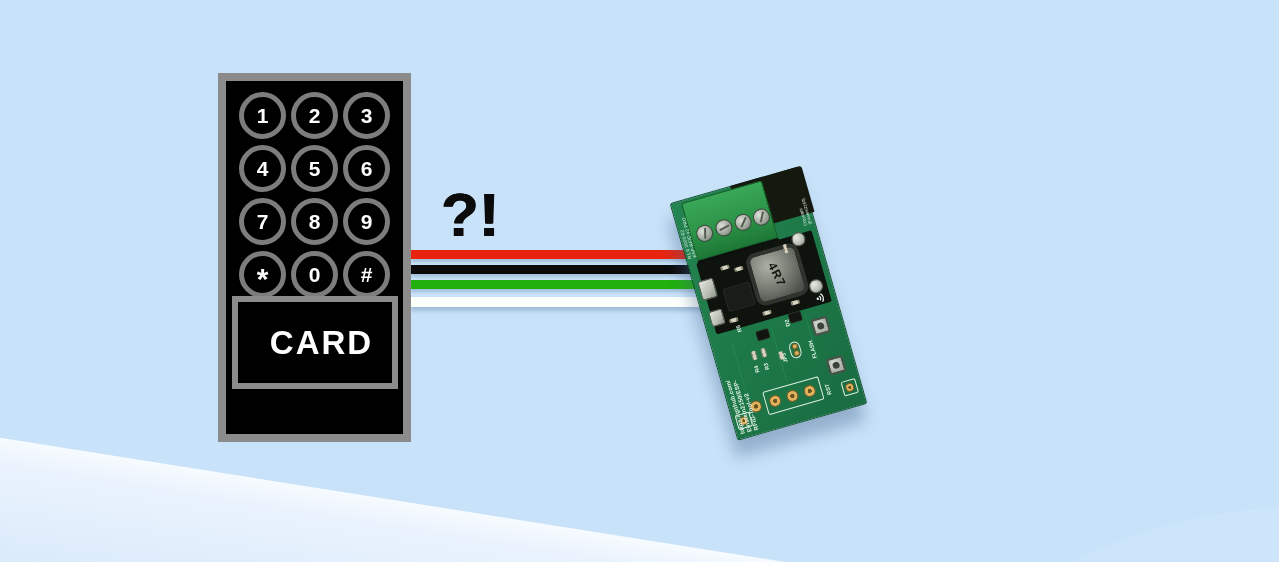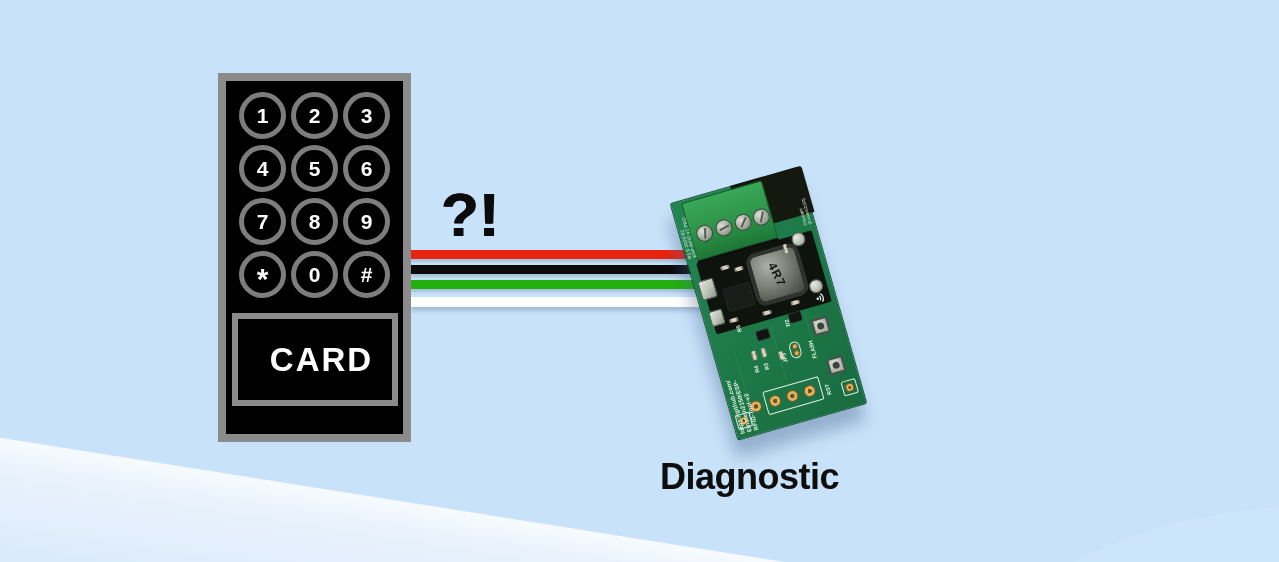--- a/index.html
+++ b/index.html
@@ -14,21 +14,21 @@
     background:#d2e7fb;opacity:.55;z-index:0;}
 
   
   .keypad{position:absolute;left:218px;top:73px;width:193px;height:369px;
     background:#000;border:8px solid #8b8b8b;z-index:3;}
   .keys{position:absolute;left:13px;top:11px;display:grid;
     grid-template-columns:repeat(3,47px);grid-auto-rows:47px;column-gap:5px;row-gap:6px;}
   .key{width:47px;height:47px;border-radius:50%;border:5px solid #7d7d7d;background:#000;
     color:#fff;font-weight:bold;font-size:21px;display:flex;align-items:center;justify-content:center;}
   .key[data-name="keypad-key-star"]{font-size:30px;padding-top:8px;}
-  .card-slot{position:absolute;left:6px;top:232px;width:166px;height:93px;
+  .card-slot{position:absolute;left:6px;top:215px;width:166px;height:93px;
     background:#000;border:6px solid #8b8b8b;display:flex;align-items:center;justify-content:center;padding-left:13px;}
   .card-slot span{color:#fff;font-weight:bold;font-size:33px;letter-spacing:2px;}
 
   
   .wire{position:absolute;left:411px;z-index:2;box-shadow:0 3px 3px rgba(90,115,150,.30);}
   .wire-red  {top:250px;width:293px;height:9px;background:#e8240f;}
   .wire-black{top:265px;width:293px;height:9px;background:#0a0a0a;}
   .wire-green{top:280px;width:293px;height:9px;background:#21b00e;}
   .wire-white{top:297px;width:293px;height:10px;background:#fdfffd;box-shadow:0 4px 4px rgba(90,115,150,.35);}
 
@@ -223,15 +223,14 @@
         <span class="goldpad" style="position:static;width:9px;height:9px" data-name="through-hole-pad"></span>
       </div>
 
     <div class="vtext silk-url" style="left:3px;top:241px" data-name="silkscreen-github-url">
       <div data-name="silkscreen-line">https://github.com/</div>
       <div data-name="silkscreen-line">Einstein2150/ESP-</div>
       <div data-name="silkscreen-line">RFID-Tool-v2</div>
     </div>
   </div>
 
-  <div class="caption" data-name="diagnostic-caption">Diagnostic</div>
 
 </div>
 
 </body></html>

